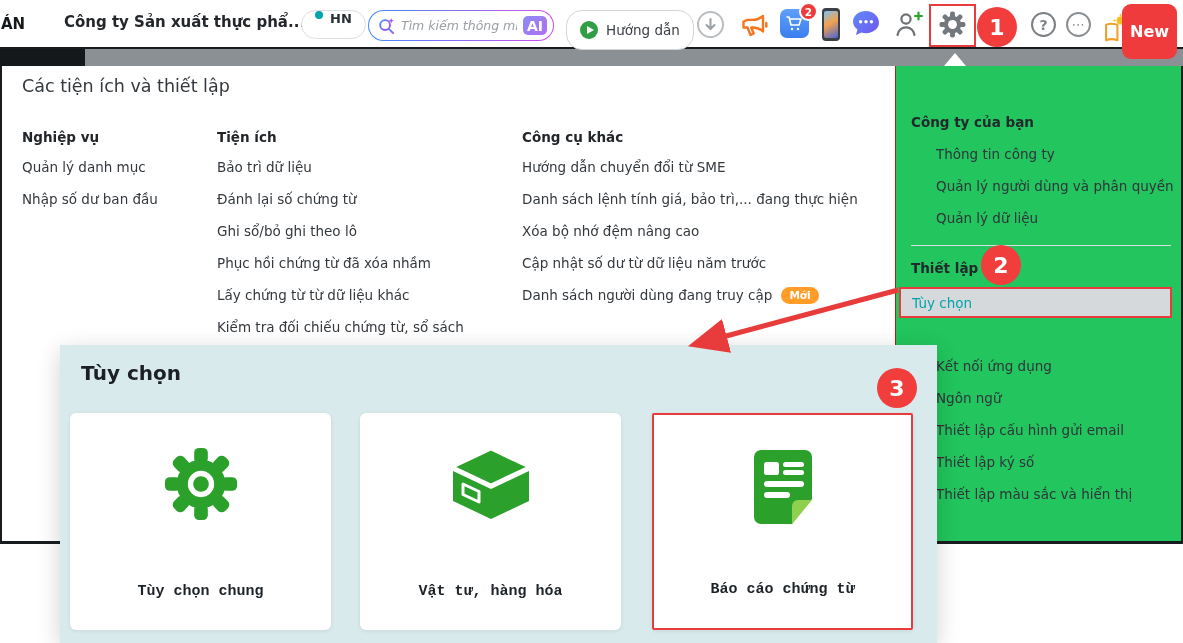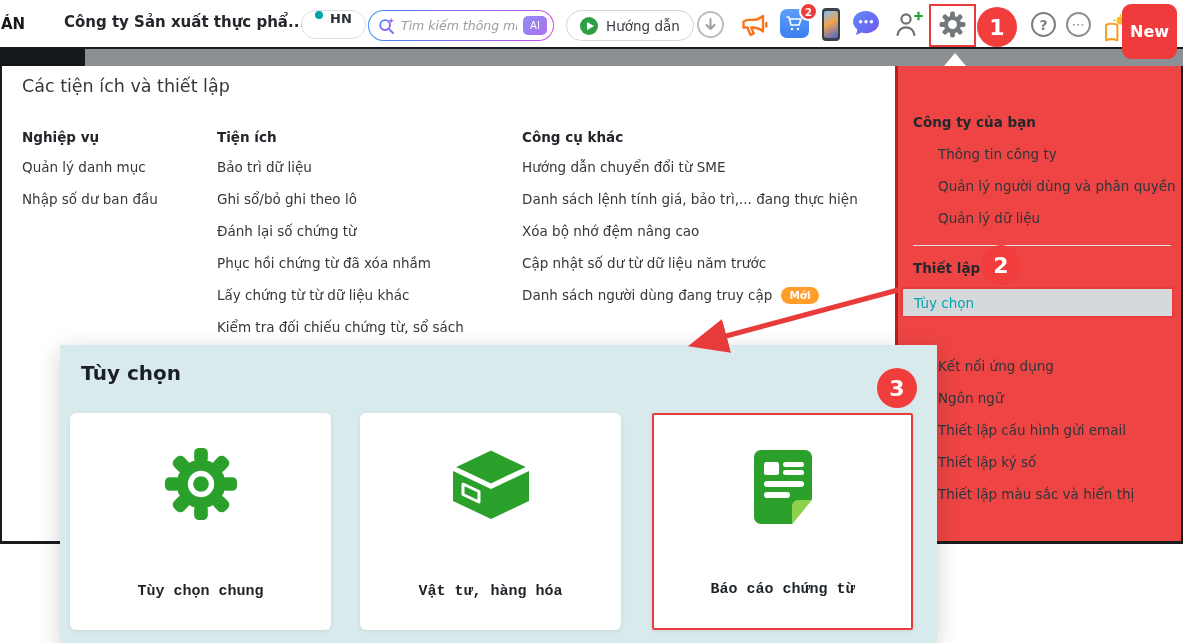--- a/index.html
+++ b/index.html
@@ -14,22 +14,22 @@
   .company-name { font-size:15px; font-weight:600; color:#23272b; }
   .hn-pill { position:absolute; left:301px; top:10px; height:29px; border:1.5px solid #dcdee0; border-radius:15px; background:#fff; display:flex; gap:7px; padding:0 13px; }
   .hn-dot { width:8px; height:8px; border-radius:50%; background:#00a4ad; }
   .hn-label { font-size:13px; font-weight:600; color:#2b3034; }
   .search { position:absolute; left:368px; top:10px; width:186px; height:31px; border-radius:16px;
             border:1.5px solid transparent;
             background:linear-gradient(#fff,#fff) padding-box, linear-gradient(90deg,#3f8cfa,#d14bf0) border-box;
             display:flex; align-items:center; padding:0 6px 0 9px; gap:6px; }
   .search input { border:none; outline:none; flex:1; min-width:0; font-size:12.5px; font-style:italic; color:#555; background:transparent; font-family:inherit; }
   .search input::placeholder { color:#9aa0a6; font-style:italic; }
-  .ai-badge { width:24px; height:19px; border-radius:5px; background:linear-gradient(135deg,#8d8df5,#b06ef0); color:#fff; font-size:10px; font-weight:normal; display:flex; align-items:center; justify-content:center; }
-  .guide { position:absolute; left:566px; top:10px; height:31px; border:1.5px solid #d2d5d7; border-radius:16px; background:#fff; display:flex; align-items:center; gap:8px; padding:0 13px; cursor:pointer; font-family:inherit; }
+  .ai-badge { width:24px; height:19px; border-radius:5px; background:linear-gradient(135deg,#8d8df5,#b06ef0); color:#fff; font-size:14px; font-weight:bold; display:flex; align-items:center; justify-content:center; }
+  .guide { position:absolute; left:566px; top:10px; height:40px; border:1.5px solid #d2d5d7; border-radius:16px; background:#fff; display:flex; align-items:center; gap:8px; padding:0 13px; cursor:pointer; font-family:inherit; }
   .play-circ { width:18px; height:18px; border-radius:50%; background:#2f9e44; display:flex; align-items:center; justify-content:center; }
   .play-tri { width:0; height:0; border-left:7px solid #fff; border-top:4.5px solid transparent; border-bottom:4.5px solid transparent; margin-left:2px; }
   .guide-label { font-size:13.5px; color:#3a3f44; }
   .icon-circle { position:absolute; border-radius:50%; display:flex; align-items:center; justify-content:center; cursor:pointer; background:#fff; }
   .dl { left:697px; top:11px; width:27px; height:27px; border:2px solid #babec1; }
   .mega { position:absolute; left:739px; top:10px; cursor:pointer; }
   .cart { position:absolute; left:780px; top:9px; width:29px; height:29px; border-radius:7px; background:linear-gradient(180deg,#5e9ff8,#3b7ef0); display:flex; align-items:center; justify-content:center; cursor:pointer; }
   .cart-badge { position:absolute; top:-7px; right:-9px; width:19px; height:19px; border-radius:50%; background:#ef3b3b; border:2px solid #fff; color:#fff; font-size:10.5px; font-weight:bold; display:flex; align-items:center; justify-content:center; }
   .phone { position:absolute; left:822px; top:8px; width:18px; height:33px; border-radius:4px; background:#3b4046; padding:3px 2px; cursor:pointer; }
   .phone-screen { width:100%; height:100%; border-radius:2px; background:linear-gradient(150deg,#7ec3f2 0%,#f2a24b 45%,#4a64d8 100%); }
@@ -57,21 +57,21 @@
   .panel-title { position:absolute; left:20px; top:10px; font-size:17.5px; font-weight:normal; color:#33383d; }
   .col { position:absolute; top:57px; }
   .col-h { height:28px; display:flex; align-items:center; font-size:13.5px; font-weight:bold; color:#22262a; }
   .col-item { height:32px; display:flex; align-items:center; font-size:13.5px; color:#33383d; cursor:pointer; white-space:nowrap; }
   .c1 { left:20px; width:185px; }
   .c2 { left:215px; width:300px; }
   .c3 { left:520px; width:380px; }
   .moi { background:#ff9d28; color:#fff; font-size:10.5px; font-weight:bold; padding:2.5px 8px; border-radius:10px; margin-left:9px; }
 
   
-  .sidebar { position:absolute; left:895px; top:66px; width:286px; height:475px; background:#ef4444; border-left:3px solid #b91c1c; z-index:2; }
+  .sidebar { position:absolute; left:895px; top:66px; width:286px; height:475px; background:#22c55e; border-left:1px solid #b91c1c; z-index:2; }
   .sb-h, .sb-i { position:absolute; left:15px; right:8px; height:28px; display:flex; align-items:center; font-size:13.5px; color:#2f353a; white-space:nowrap; }
   .sb-h { font-weight:bold; color:#23282c; }
   .sb-i { cursor:pointer;margin-left:25px; }
   .sb-div { position:absolute; left:15px; right:10px; height:1px; background:#dcdfe1; }
   .sb-sel { position:absolute; left:3px; width:273px; height:31px; background:#d6d9dc; border:2px solid #e83c3c; display:flex; align-items:center; padding-left:11px; font-size:13.5px; color:#00a4ad; cursor:pointer; }
 
   
   .modal { position:absolute; left:60px; top:345px; width:877px; height:298px; background:#d9eaec; box-shadow:0 6px 22px rgba(0,0,0,0.18); z-index:30; }
   .modal-title { position:absolute; left:21px; top:16px; font-size:20px; font-weight:bold; color:#1c2024; }
   .card { position:absolute; top:68px; width:261px; height:217px; background:#fff; border-radius:6px; box-shadow:0 1px 4px rgba(0,0,0,0.08); cursor:pointer;font-family:Liberation Mono, monospace; }
@@ -230,22 +230,22 @@
 
     <div class="col c1">
       <div class="col-h">Nghiệp vụ</div>
       <div class="col-item">Quản lý danh mục</div>
       <div class="col-item">Nhập số dư ban đầu</div>
     </div>
 
     <div class="col c2">
       <div class="col-h">Tiện ích</div>
       <div class="col-item">Bảo trì dữ liệu</div>
+      <div class="col-item">Đánh lại số chứng từ</div>
       <div class="col-item">Ghi sổ/bỏ ghi theo lô</div>
-      <div class="col-item">Đánh lại số chứng từ</div>
       <div class="col-item">Phục hồi chứng từ đã xóa nhầm</div>
       <div class="col-item">Lấy chứng từ từ dữ liệu khác</div>
       <div class="col-item">Kiểm tra đối chiếu chứng từ, sổ sách</div>
     </div>
 
     <div class="col c3">
       <div class="col-h">Công cụ khác</div>
       <div class="col-item">Hướng dẫn chuyển đổi từ SME</div>
       <div class="col-item">Danh sách lệnh tính giá, bảo trì,... đang thực hiện</div>
       <div class="col-item">Xóa bộ nhớ đệm nâng cao</div>

